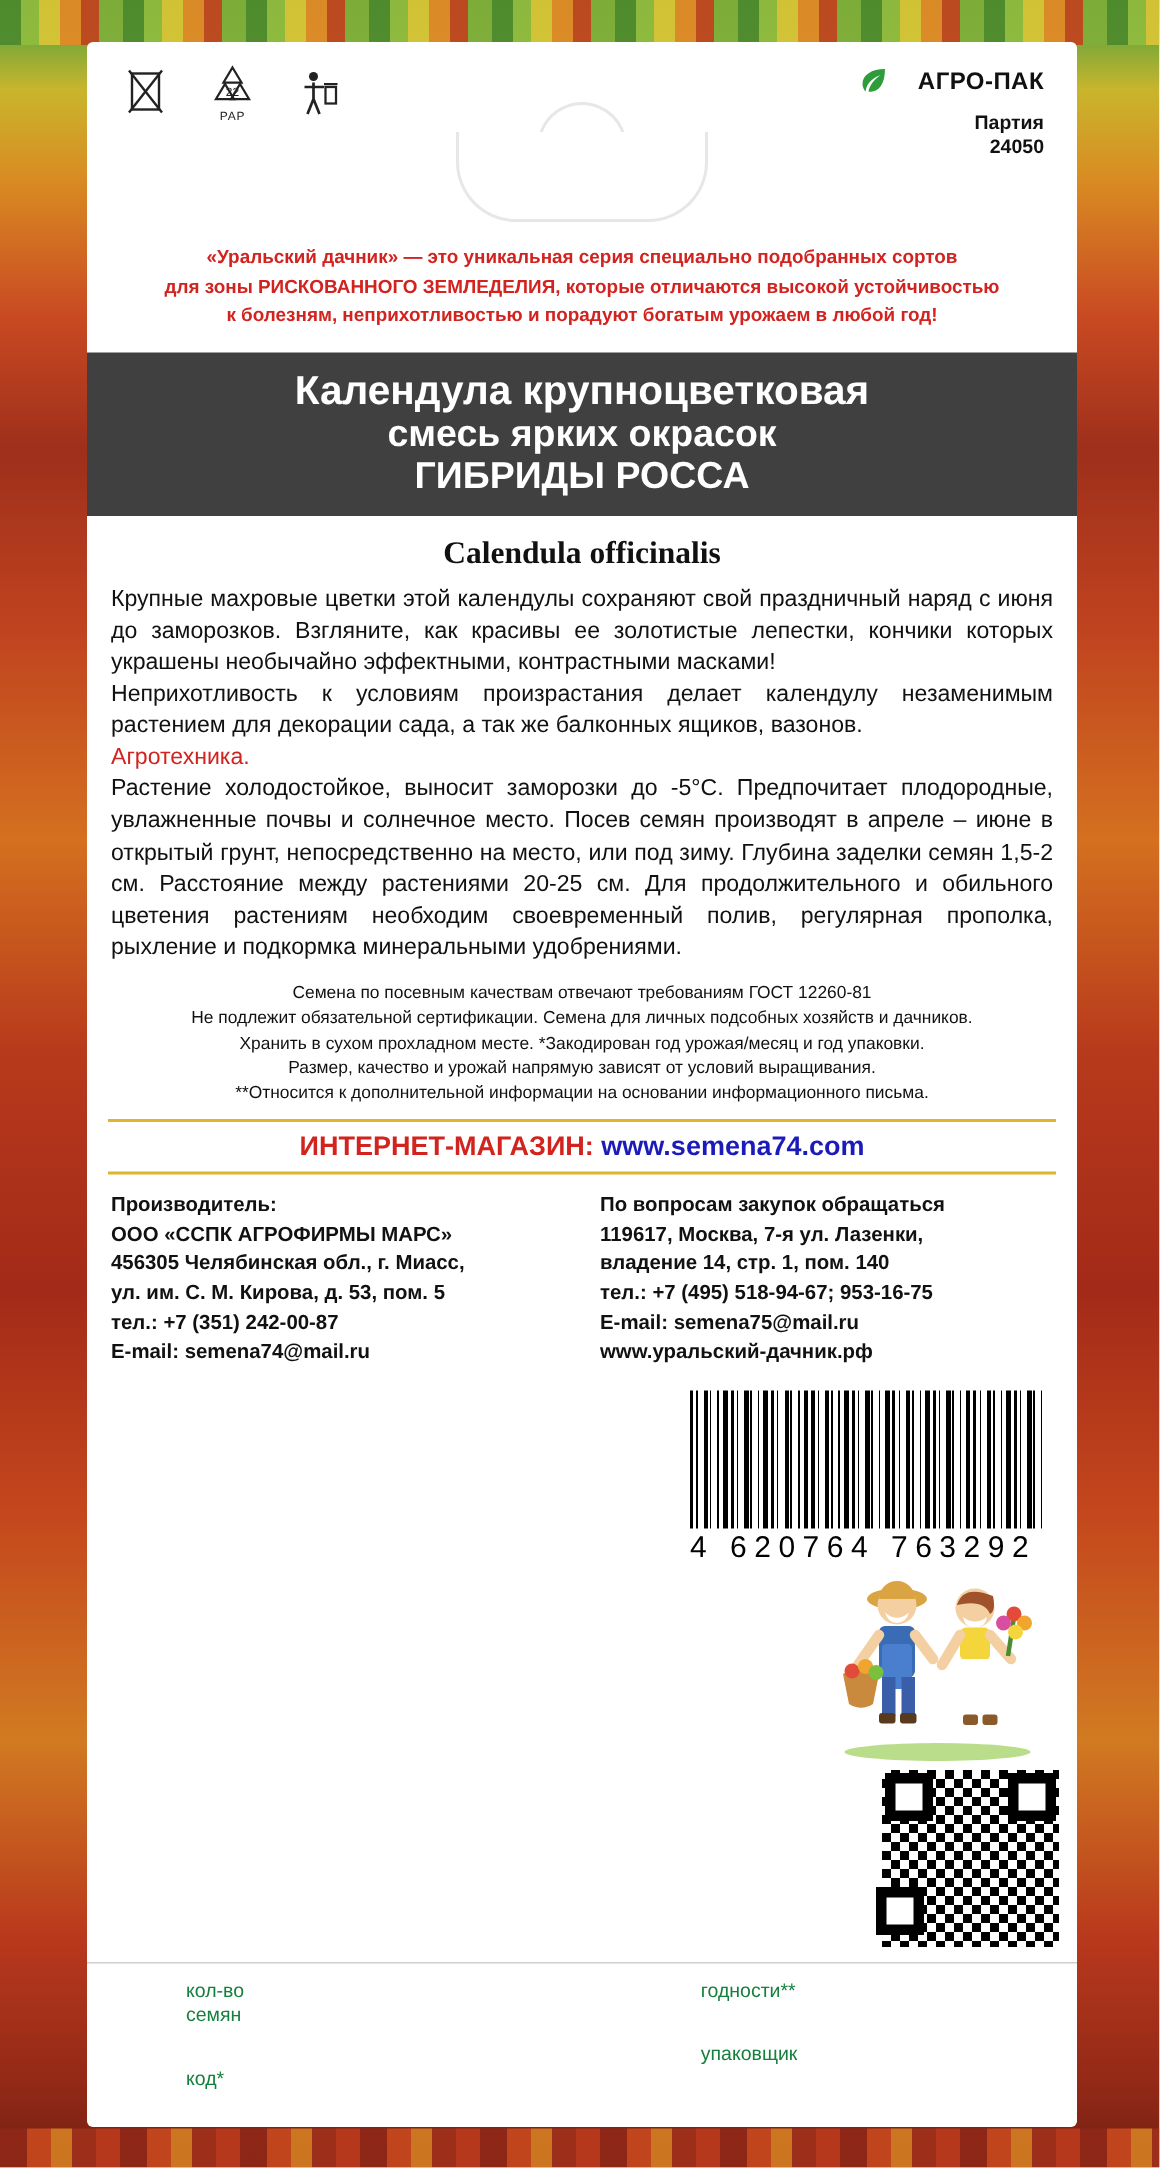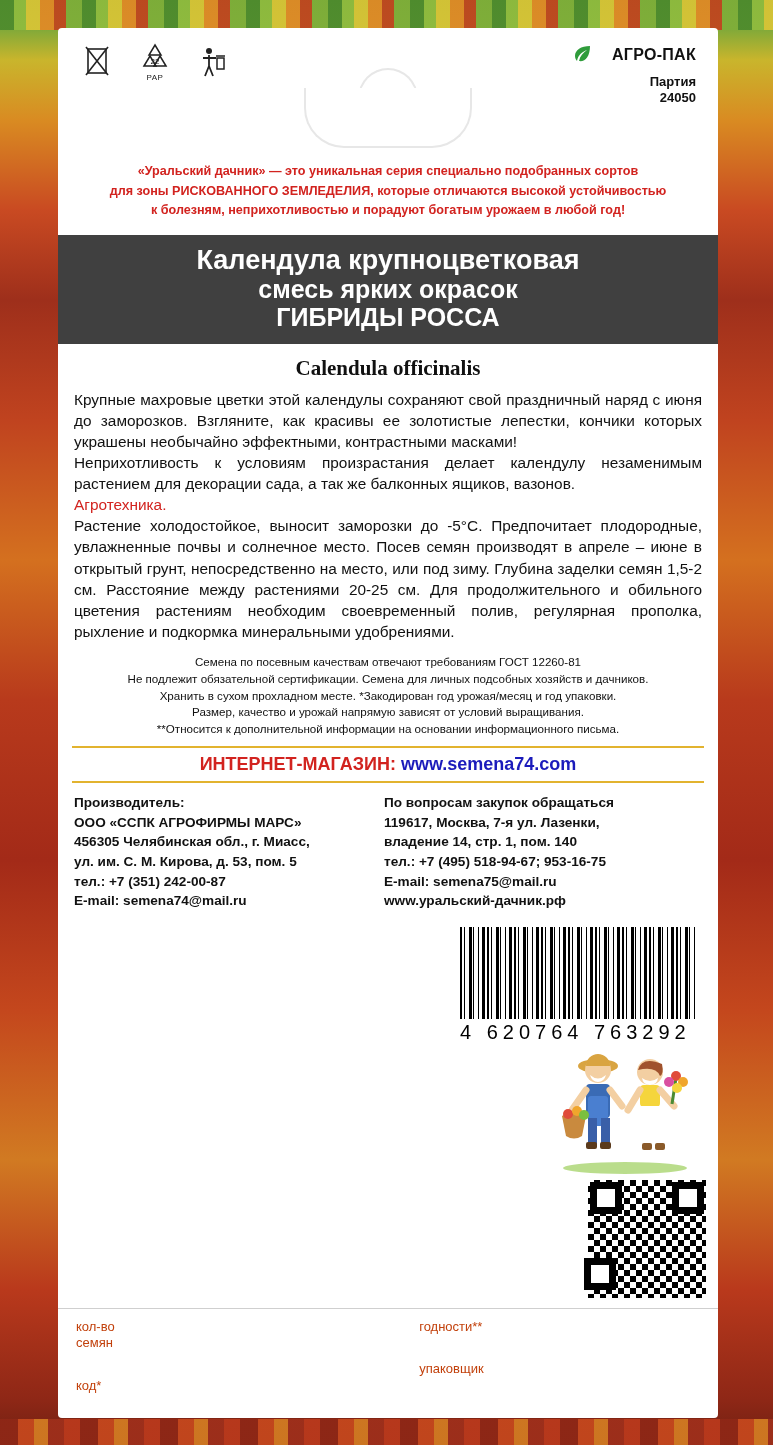--- a/index.html
+++ b/index.html
@@ -226,21 +226,21 @@
   .shop .www { color: #1b1bbb; }
   .shop-rule-b {
     margin: 0 14px 0 14px;
     border-top: 2px solid #e2b32f;
   }
 
   
   .contacts {
     display: flex;
     padding: 10px 16px 0 16px;
-    gap: 0;
+    gap: 16px;
     color: #111;
   }
   .col-l { width: 310px; }
   .col-r { flex: 1; }
   .c-line {
     font-size: 13.6px;
     font-weight: bold;
     line-height: 1.45;
   }
 
@@ -303,23 +303,24 @@
     margin-top: 16px;
     border-top: 1px solid #cfcfcf;
     padding: 10px 18px 0 18px;
     display: flex;
     justify-content: space-between;
   }
   .bf-col { width: 45%; }
   .bf-col.right { text-align: left; }
   .bf-item {
     font-size: 13px;
-    color: #c2410c;
+    color: #15803d;
     line-height: 1.25;
     margin-bottom: 26px;
+    margin-left: 48px;
   }
 </style>
 </head>
 <body>
 
 <div class="packet">
   <div class="card">
 
     <div class="top-row">
       <div class="recycle-icons">

